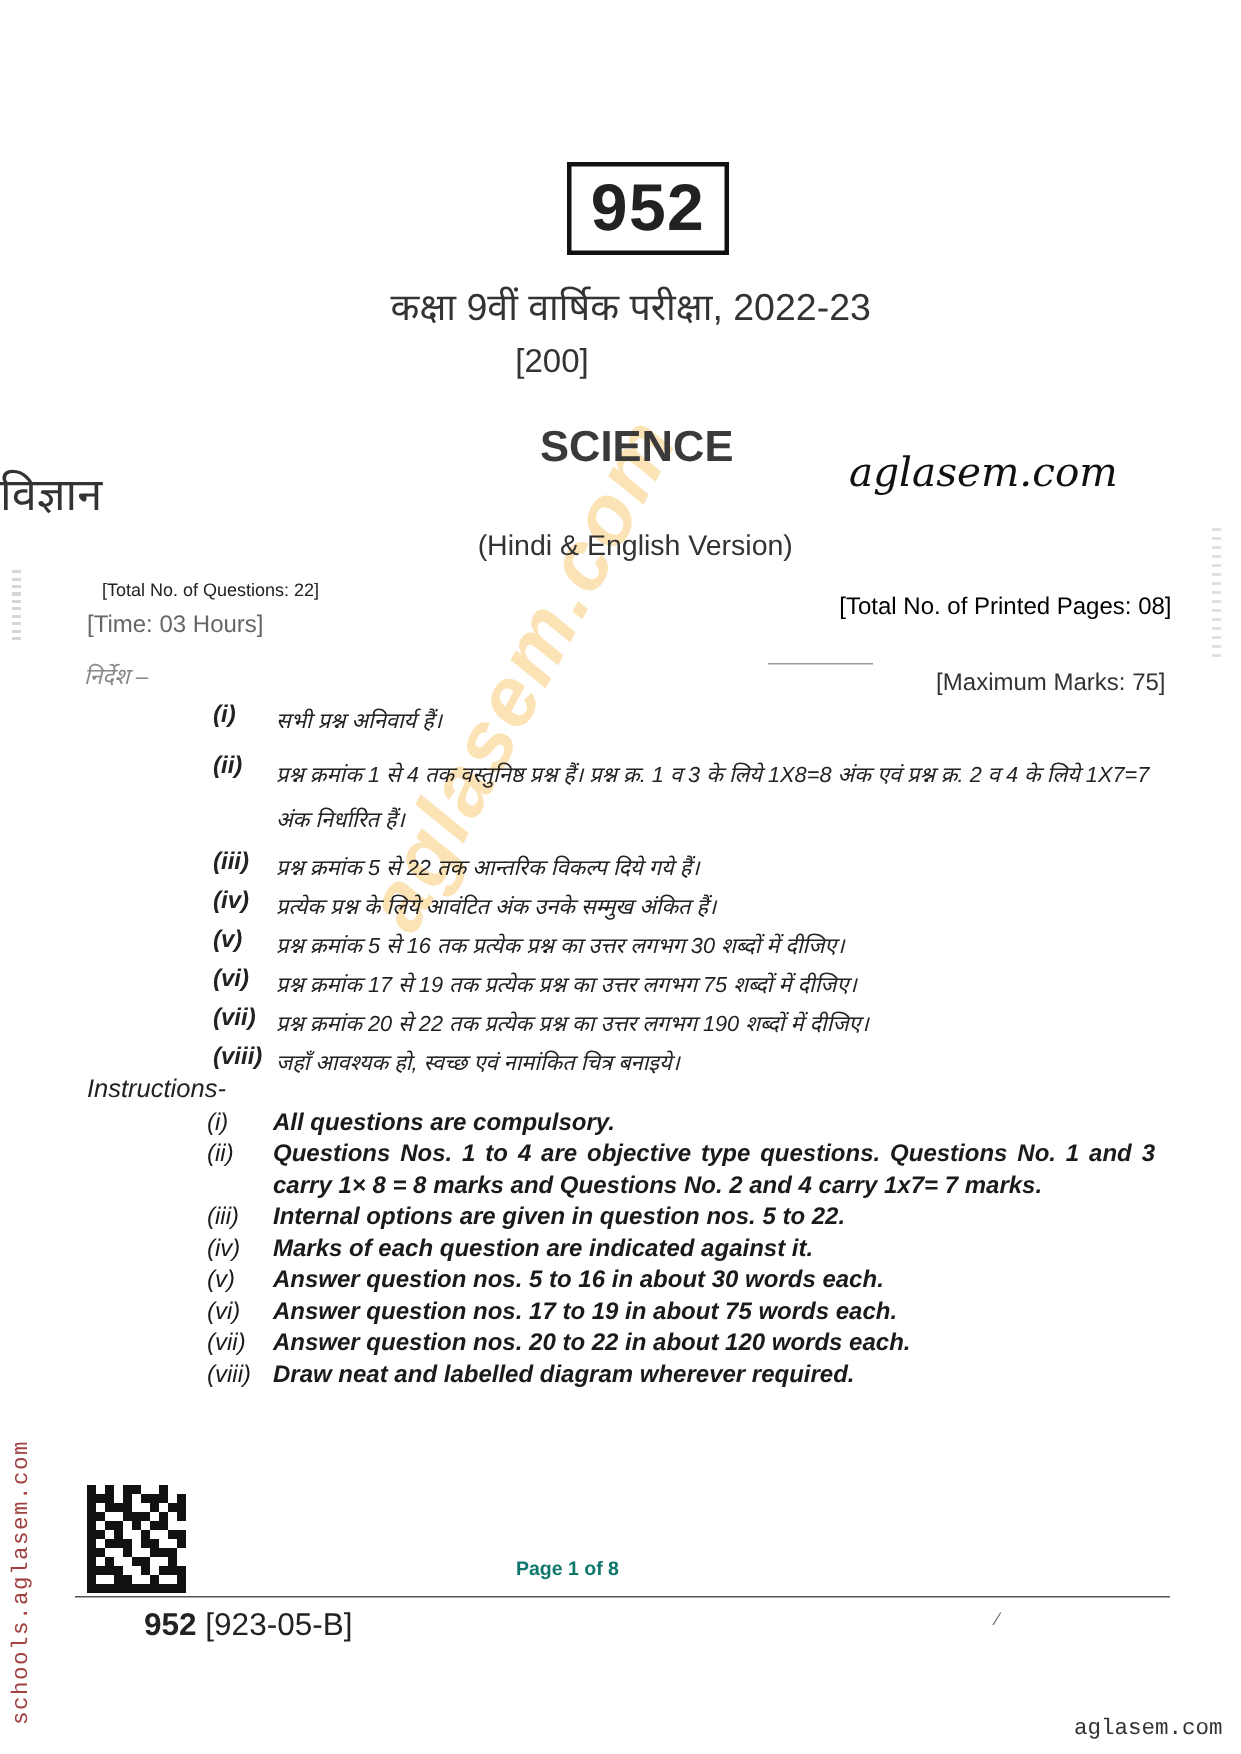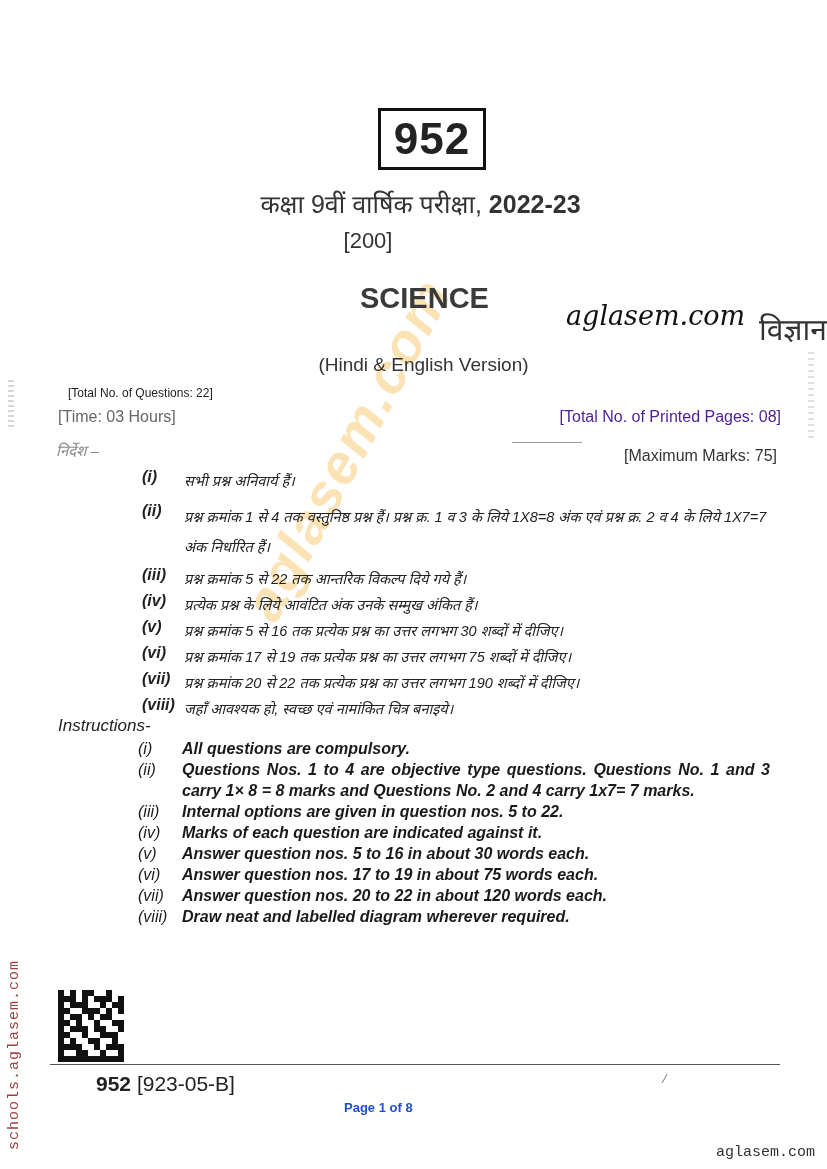--- a/index.html
+++ b/index.html
@@ -10,34 +10,34 @@
   .abs { position: absolute; }
 
   
   .code-box {
     left: 378px; top: 108px; width: 108px; height: 62px;
     border: 3px solid #111; box-sizing: border-box;
     display: flex; align-items: center; justify-content: center;
     font-weight: bold; font-size: 44px; color: #222; letter-spacing: 1px;
   }
   .exam-line { left: 0; width: 827px; top: 186px; text-align: center; font-size: 25px; color: #333; }
-  .exam-line .year { font-weight: bold; }
+  .exam-line .year { font-weight: normal; }
   .exam-line .hi { padding-left: 14px; }
   .paper-code { left: 0; width: 716px; top: 228px; text-align: center; font-size: 22px; color: #333; padding-left: 20px; box-sizing: border-box; }
   .subject-en { left: 0; width: 827px; top: 262px; text-align: center; font-size: 29px; font-weight: bold; color: #3a3a3a; padding-left: 22px; box-sizing: border-box; margin-top: 20px; }
-  .subject-hi { left: 0; width: 827px; top: 308px; text-align: right; font-size: 30px; color: #333; padding-left: 14px; box-sizing: border-box; }
+  .subject-hi { left: 0; width: 827px; top: 308px; text-align: left; font-size: 30px; color: #333; box-sizing: border-box; }
   .watermark-script {
     left: 566px; top: 300px; font-family: "DejaVu Serif", serif; font-style: italic;
     font-size: 27px; color: #111;
   }
   .version { left: 0; width: 827px; top: 354px; text-align: center; font-size: 19px; color: #333; padding-left: 20px; box-sizing: border-box; }
 
   .meta-left-1 { left: 68px; top: 386px; font-size: 12px; color: #222; }
   .meta-left-2 { left: 58px; top: 408px; font-size: 16px; color: #666; }
-  .meta-right-1 { right: 46px; top: 396px; font-size: 16px; color: #4c1d95; margin-top: 12px; }
+  .meta-right-1 { right: 46px; top: 396px; font-size: 16px; color: #000000; }
   .meta-right-2 { right: 50px; top: 447px; font-size: 16px; color: #333; }
   .dash-line { left: 512px; top: 442px; width: 70px; border-top: 1px solid #999; }
   .nirdesh { left: 56px; top: 440px; font-size: 15px; font-style: italic; color: #888; }
 
   
   .hi-list { left: 142px; top: 468px; width: 650px; }
   .hi-item { display: flex; font-style: italic; font-size: 14.5px; color: #222; }
   .hi-item .num { width: 42px; flex: none; font-weight: bold; font-size: 16px; }
   .hi-item .txt { flex: 1; line-height: 26px; }
 
@@ -57,21 +57,21 @@
 
   
   .side-url {
     left: 6px; top: 1150px; transform: rotate(-90deg); transform-origin: left top;
     font-family: "Liberation Mono", monospace; font-size: 15px; color: #a04040; letter-spacing: 1px;
   }
   .qr { left: 58px; top: 990px; width: 66px; height: 72px; }
   .footer-line { left: 50px; top: 1064px; width: 730px; border-top: 1.5px solid #555; }
   .footer-code { left: 56px; top: 1072px; font-size: 21px; color: #222; margin-left: 40px; }
   .footer-code b { font-weight: bold; }
-  .page-num { left: 344px; top: 1100px; font-size: 13px; font-weight: bold; color: #1d4ed8; }
+  .page-num { left: 344px; top: 1038px; font-size: 13px; font-weight: bold; color: #0f766e; }
   .mark { left: 664px; top: 1072px; font-size: 12px; color: #666; }
   .bottom-url { right: 12px; top: 1144px; font-family: "Liberation Mono", monospace; font-size: 15px; color: #333; }
 
   .speckle { left: 808px; top: 352px; width: 6px; height: 90px;
     background: repeating-linear-gradient(#ccc 0 2px, transparent 2px 6px); opacity: .6; }
   .speckle-l { left: 8px; top: 380px; width: 6px; height: 50px;
     background: repeating-linear-gradient(#bbb 0 2px, transparent 2px 5px); opacity: .6; }
 </style>
 </head>
 <body>

